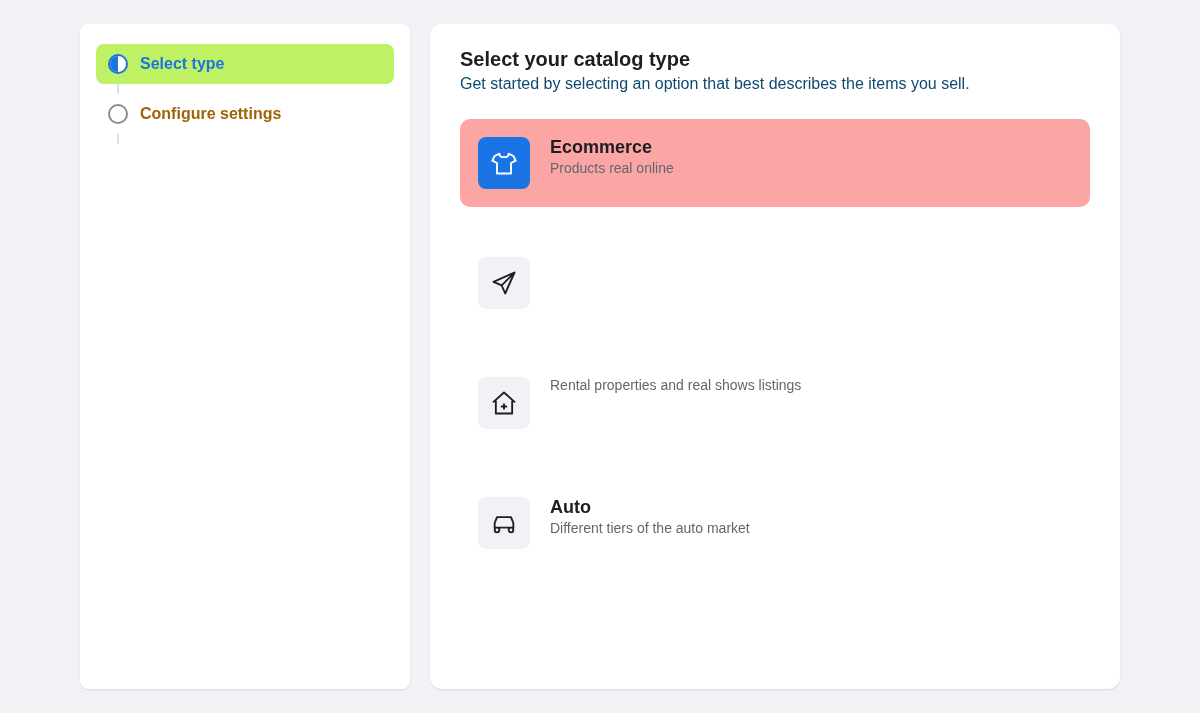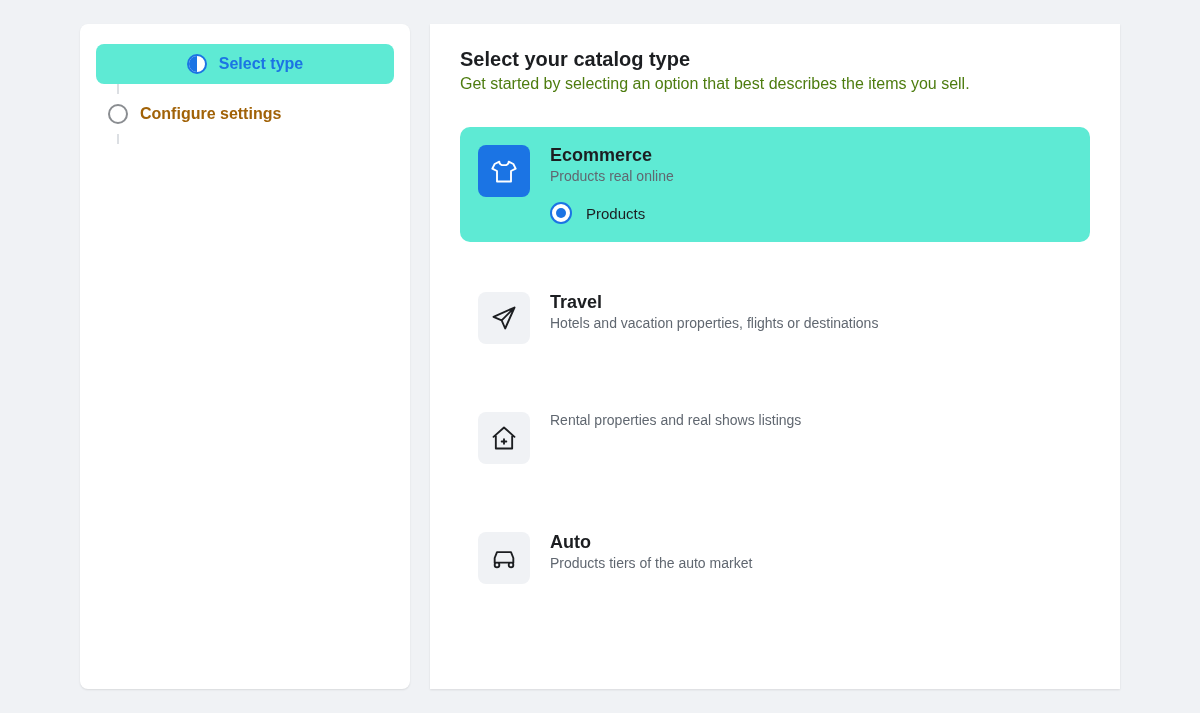--- a/index.html
+++ b/index.html
@@ -28,22 +28,21 @@
       display: flex;
       align-items: center;
       gap: 12px;
       padding: 10px 12px;
       border-radius: 8px;
       position: relative;
       margin-bottom: 10px;
       cursor: pointer;
     }
     .step.active {
-      background: #5eead4;
-      justify-content: center;
+      background: #bef264;
     }
     .step.active .step-label {
       color: #1b74e4;
       font-weight: 600;
     }
     .step-label {
       color: #a16207;
       font-size: 16px;
       font-weight: 600;
     }
@@ -73,53 +72,52 @@
       position: absolute;
       left: 21px;
       bottom: -10px;
       width: 2px;
       height: 10px;
       background: #dcdfe3;
     }
     .main-panel {
       flex: 1;
       background: #fff;
-      border-radius: 0;
+      border-radius: 12px;
       box-shadow: 0 1px 2px rgba(0,0,0,0.1);
       padding: 24px 30px;
       display: flex;
       flex-direction: column;
     }
     .page-title {
       font-size: 20px;
       font-weight: 700;
       color: #1c1e21;
       margin-bottom: 4px;
     }
     .page-subtitle {
       font-size: 16px;
-      color: #4d7c0f;
+      color: #0c4a6e;
       margin-bottom: 26px;
     }
     .options {
       flex:1;
       display:flex;
       flex-direction:column;
       gap: 32px;
     }
     .option {
       display:flex;
       gap: 20px;
       padding: 18px;
       border-radius: 10px;
       cursor:pointer;
     }
     .option.selected {
-      background: #5eead4;
-      margin-top: 8px;
+      background: #fca5a5;
     }
     .option-icon {
       width: 52px;
       height: 52px;
       border-radius: 8px;
       background: #f0f2f5;
       display:flex;
       align-items:center;
       justify-content:center;
       flex-shrink:0;
@@ -206,36 +204,28 @@
 
     <div class="option selected">
       <div class="option-icon">
         <svg viewBox="0 0 24 24">
             <path d="M4 6 L8 4 C8 6 10 7 12 7 C14 7 16 6 16 4 L20 6 L22 10 L18 12 L18 21 L6 21 L6 12 L2 10 Z"></path>
           </svg>
       </div>
       <div class="option-body">
         <div class="option-title">Ecommerce</div>
         <div class="option-desc">Products real online</div>
-        <div class="radio-row">
-          <div class="radio"></div>
-          <span class="radio-label">Products</span>
-        </div>
       </div>
     </div>
 
     <div class="option">
       <div class="option-icon">
         <svg viewBox="0 0 24 24">
             <path d="M21 3 L3 11 L10 14 L13 21 Z M10 14 L21 3"></path>
           </svg>
-      </div>
-      <div class="option-body">
-        <div class="option-title">Travel</div>
-        <div class="option-desc">Hotels and vacation properties, flights or destinations</div>
       </div>
     </div>
 
     <div class="option">
       <div class="option-icon">
         <svg viewBox="0 0 24 24">
             <path d="M3 11 L12 3 L21 11 M5 10 L5 21 L19 21 L19 10 M10 15 L14 15 M12 13 L12 17"></path>
           </svg>
       </div>
       <div class="option-body">
@@ -244,20 +234,20 @@
     </div>
 
     <div class="option">
       <div class="option-icon">
         <svg viewBox="0 0 24 24">
             <path d="M4 16 L4 12 L6 7 L18 7 L20 12 L20 16 M4 16 L20 16 M6 16 A2 2 0 1 0 6 20 A2 2 0 1 0 6 16 M18 16 A2 2 0 1 0 18 20 A2 2 0 1 0 18 16"></path>
           </svg>
       </div>
       <div class="option-body">
         <div class="option-title">Auto</div>
-        <div class="option-desc">Products tiers of the auto market</div>
+        <div class="option-desc">Different tiers of the auto market</div>
       </div>
     </div>
 
 
   </div>
 
 </div>
 
 </body></html>

